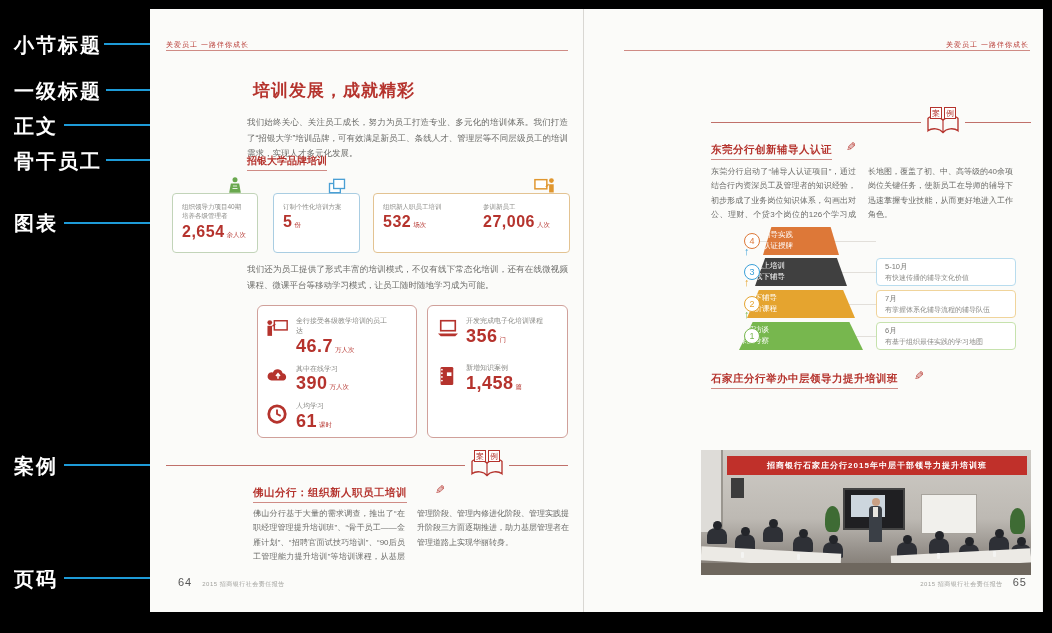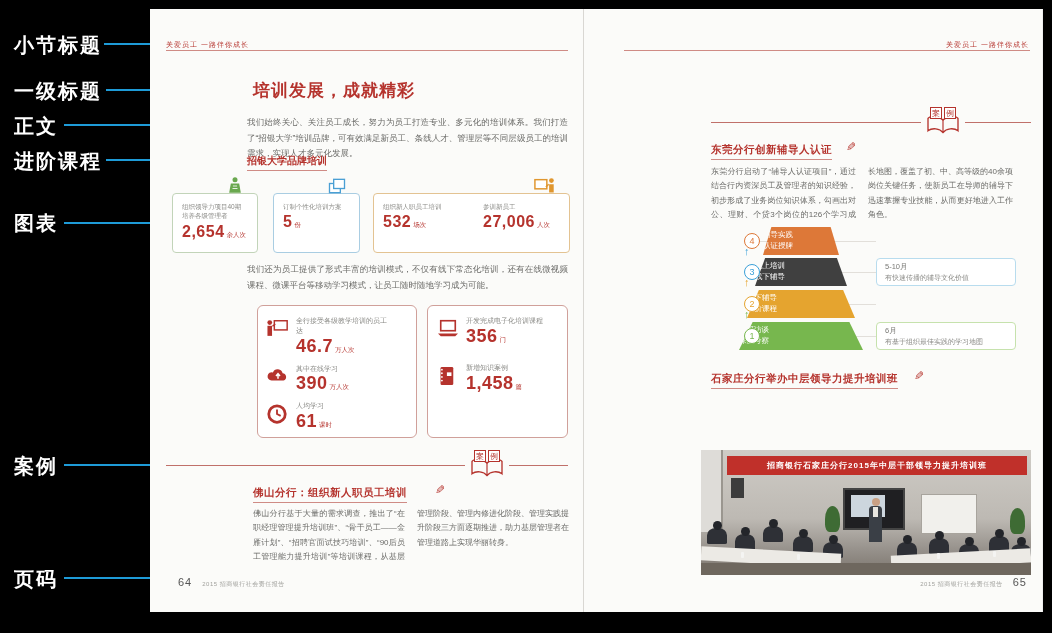--- a/index.html
+++ b/index.html
@@ -107,21 +107,21 @@
   .bottle { position:absolute; width:3px; height:6px; background:#f4f4f2; border-radius:1px; }
   svg { display:block; }
 </style>
 </head>
 <body>
 
 <div>
   <div class="ann-label" style="left:14px; top:32px">小节标题</div>
   <div class="ann-label" style="left:14px; top:78px">一级标题</div>
   <div class="ann-label" style="left:14px; top:113px">正文</div>
-  <div class="ann-label" style="left:14px; top:148px">进阶课程</div>
+  <div class="ann-label" style="left:14px; top:148px">骨干员工</div>
   <div class="ann-label" style="left:14px; top:210px">图表</div>
   <div class="ann-label" style="left:14px; top:453px">案例</div>
   <div class="ann-label" style="left:14px; top:566px">页码</div>
 
   <div class="ann-line" style="left:104px; top:43px;  width:62px"></div>
   <div class="ann-dot" style="left:162px; top:40.5px"></div>
   <div class="ann-line" style="left:106px; top:89px;  width:141px"></div>
   <div class="ann-dot" style="left:243px; top:86.5px"></div>
   <div class="ann-line" style="left:64px;  top:124px; width:180px"></div>
   <div class="ann-dot" style="left:240px; top:121.5px"></div>
@@ -321,20 +321,24 @@
           <div class="mo-month">5-10月</div>
           <div class="mo-desc">有快速传播的辅导文化价值</div>
         </div>
       </div>
       <div class="pyr-arrow am" style="top:268px">↑</div>
       <div class="pyr-row" style="top:281px">
         <div class="pyr-hline"></div>
         <div class="pyr-circ am">2</div>
         <div class="trap bg-am" style="left:36px; width:108px">线下辅导
 进阶课程</div>
+        <div class="mobox bd-am">
+          <div class="mo-month">7月</div>
+          <div class="mo-desc">有掌握体系化辅导流程的辅导队伍</div>
+        </div>
       </div>
       <div class="pyr-arrow gr" style="top:300px">↑</div>
       <div class="pyr-row" style="top:313px">
         <div class="pyr-hline"></div>
         <div class="pyr-circ gr">1</div>
         <div class="trap bg-gr" style="left:28px; width:124px">调研访谈
 深度考察</div>
         <div class="mobox bd-gr">
           <div class="mo-month">6月</div>
           <div class="mo-desc">有基于组织最佳实践的学习地图</div>

